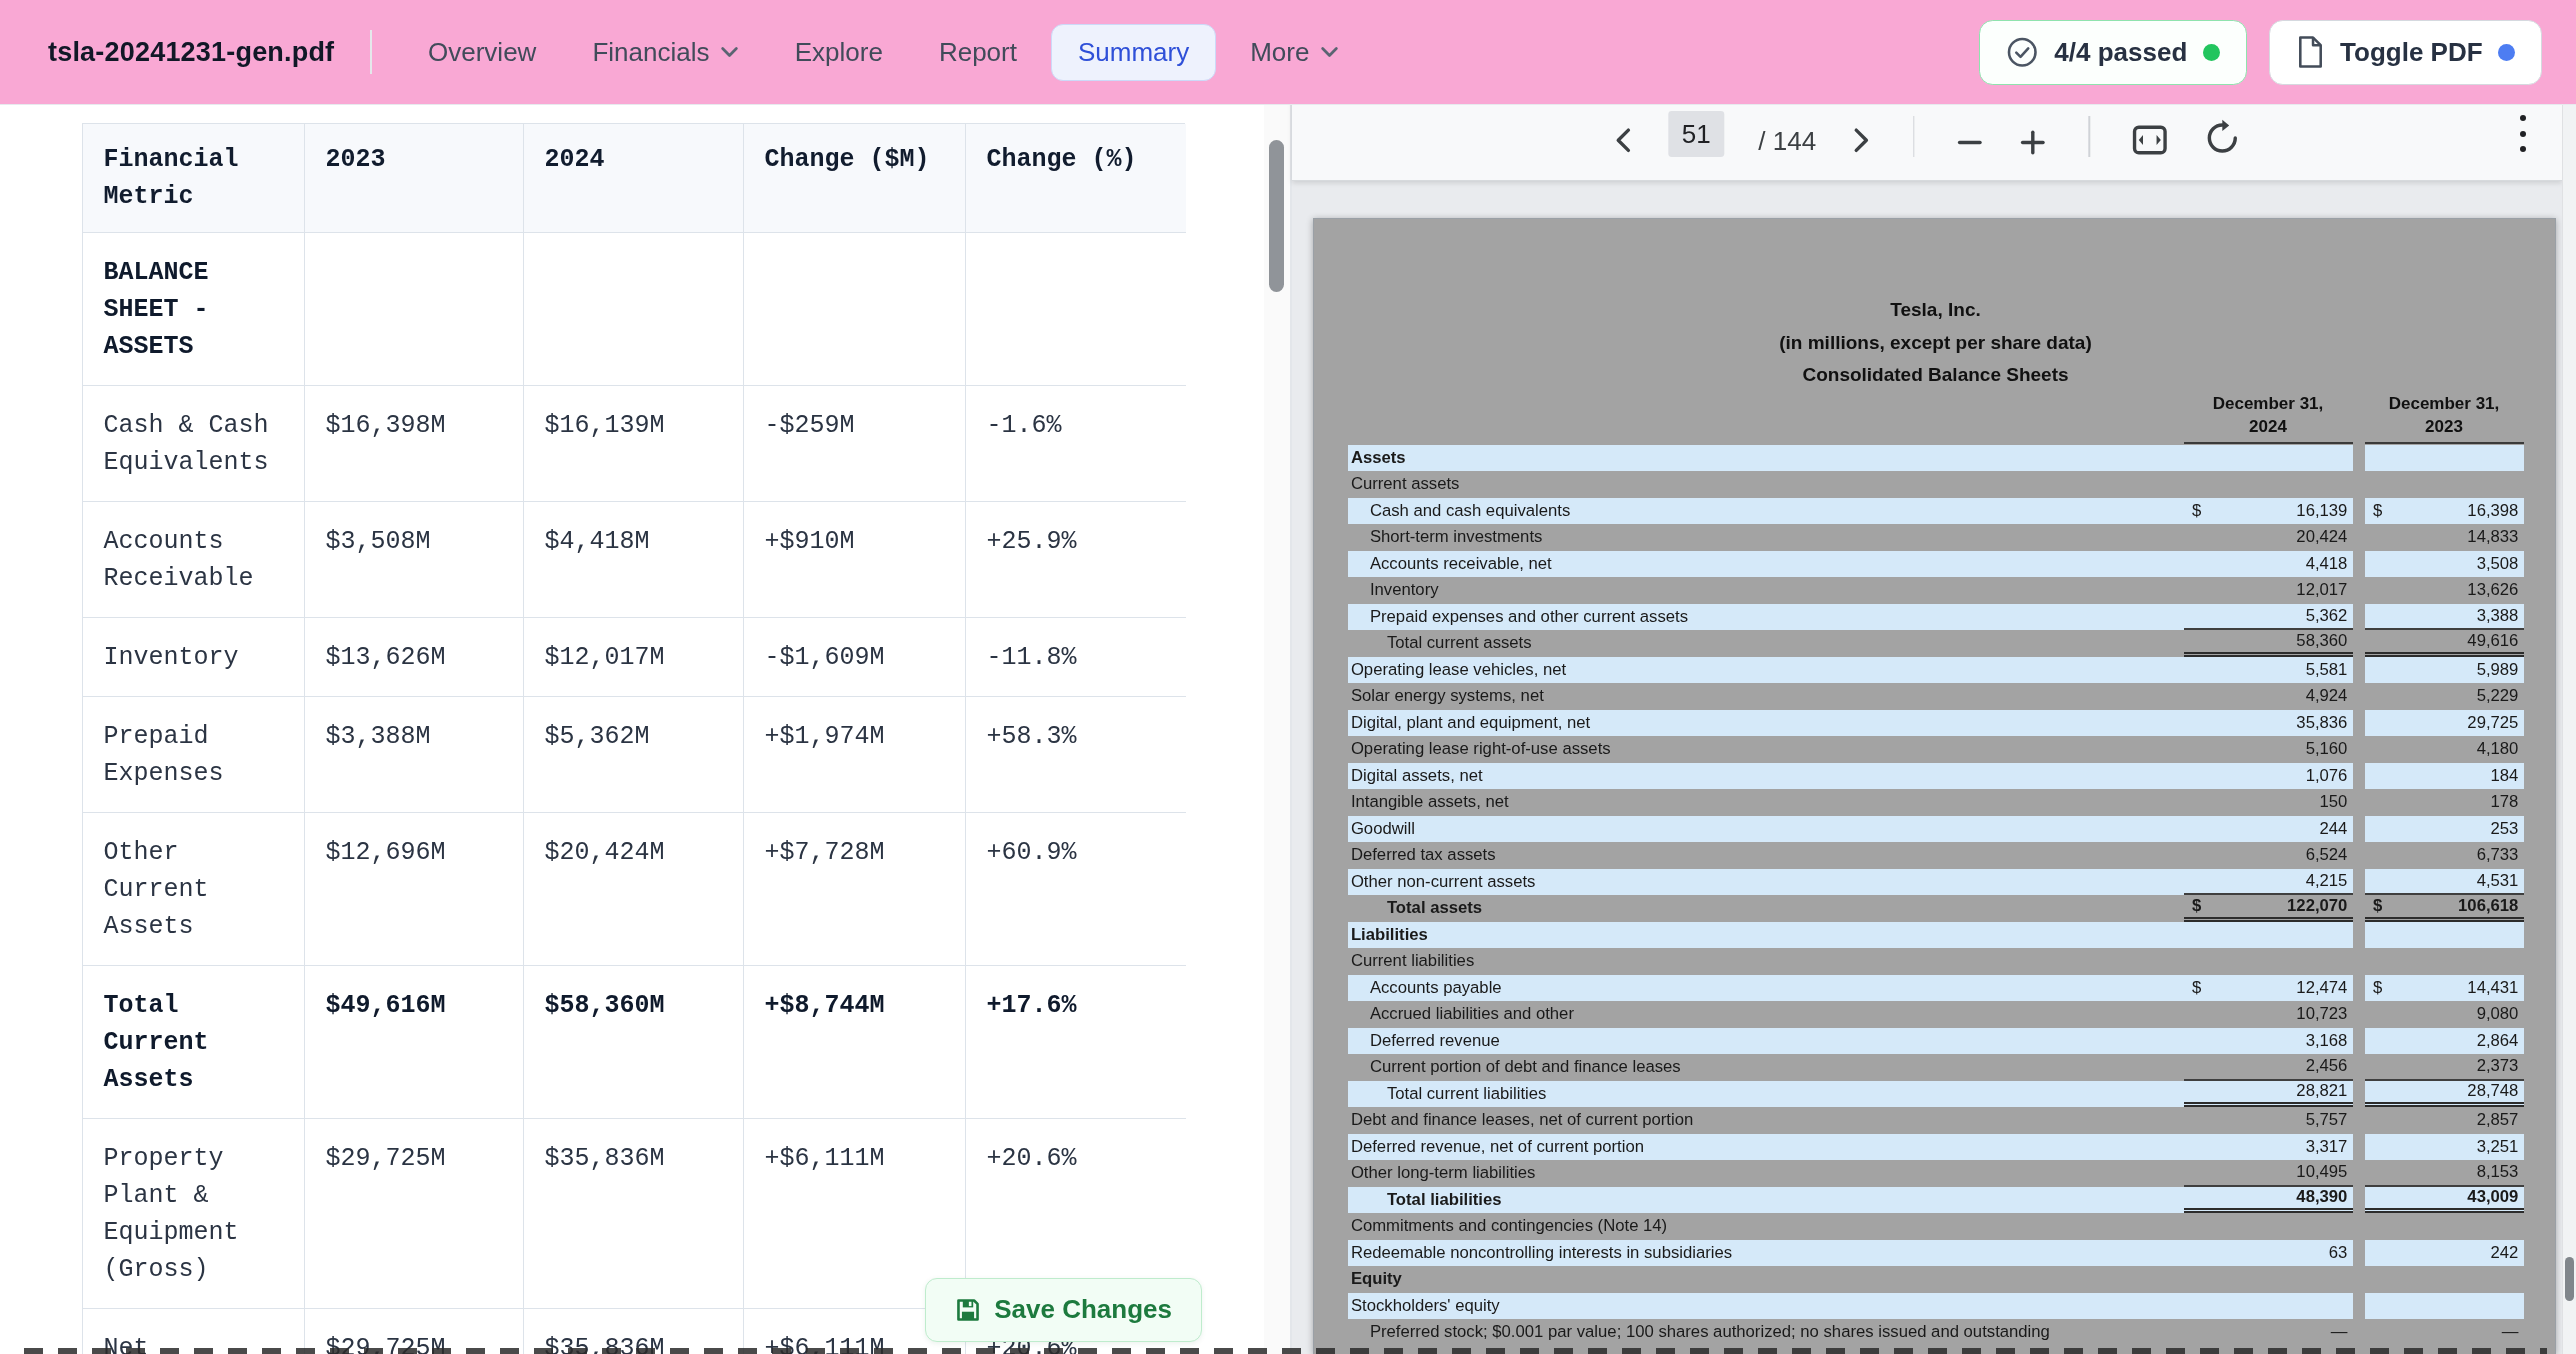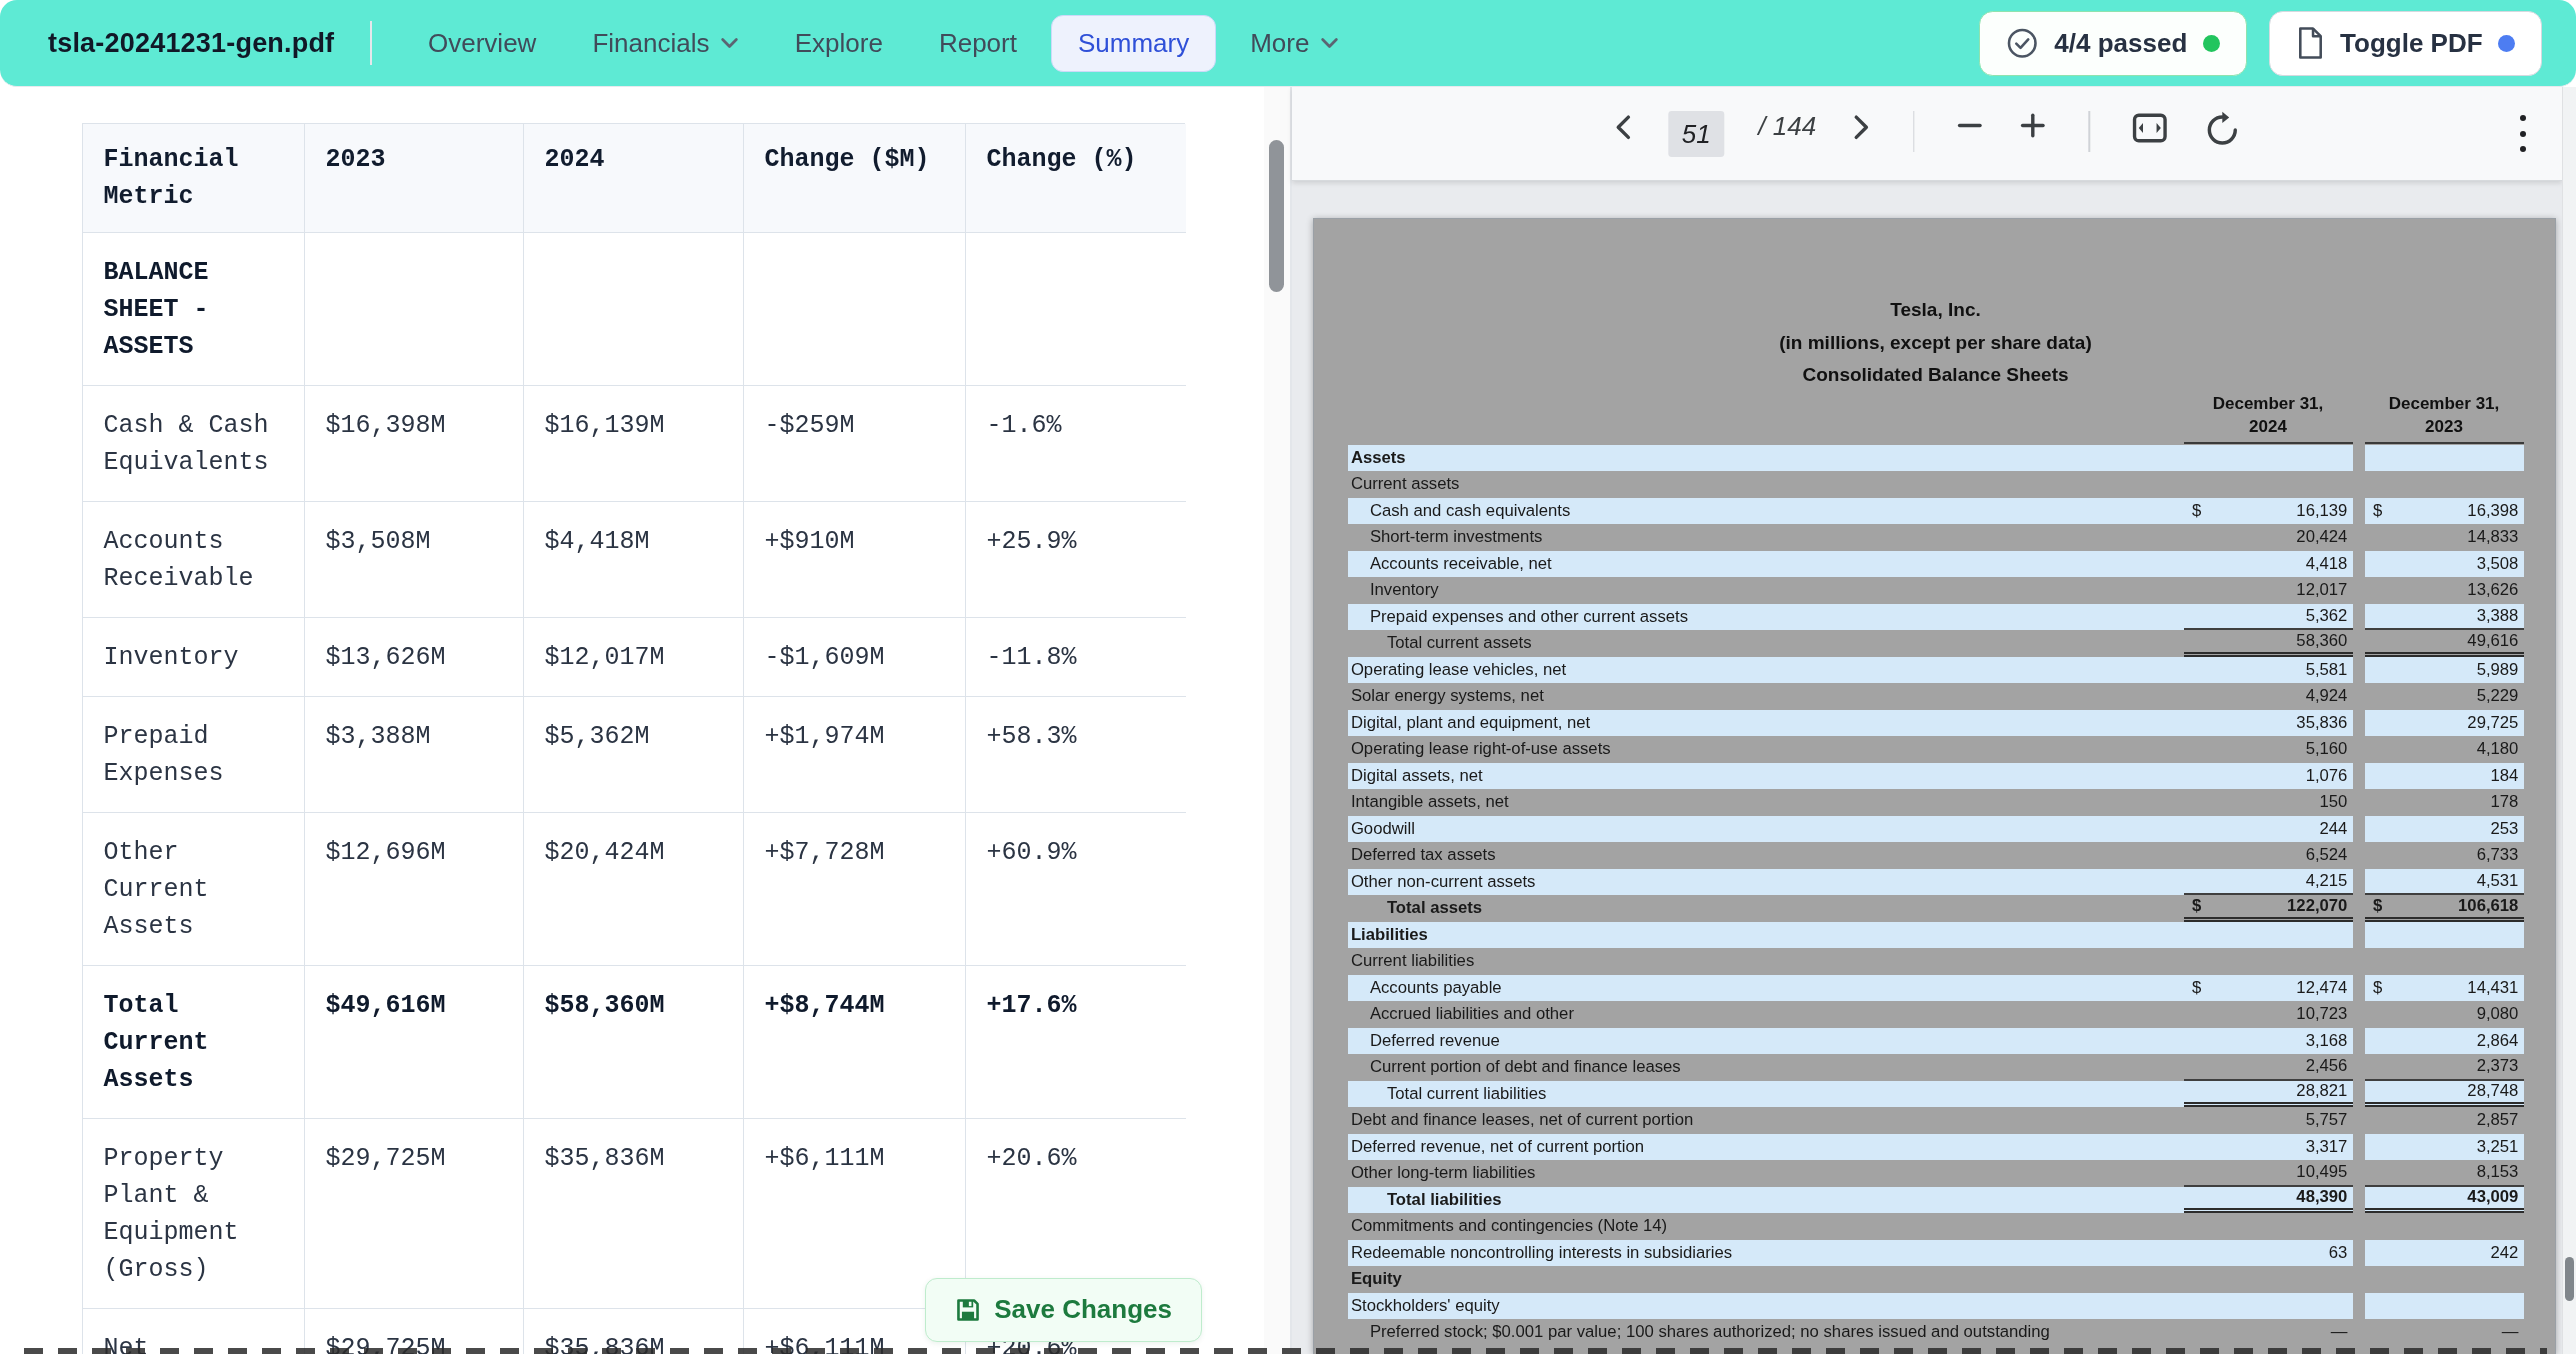--- a/index.html
+++ b/index.html
@@ -1,21 +1,21 @@
 <!DOCTYPE html>
 <html style="font-size:13.7px"><head>
 <meta charset="utf-8">
 <style>
   * { margin:0; padding:0; box-sizing:border-box; }
   html,body { width:2576px; height:1355px; overflow:hidden; background:#fff;
               font-family:"Liberation Sans", sans-serif; color:#1f2937; }
 
   
-  .topbar { position:absolute; left:0; top:0; width:2576px; height:87px; background:#5eead4;
-            border-bottom:1.7px solid #e7eaee; display:flex; align-items:center; z-index:10;border-radius:17px; }
+  .topbar { position:absolute; left:0; top:0; width:2576px; height:105px; background:#f9a8d4;
+            border-bottom:1.7px solid #e7eaee; display:flex; align-items:center; z-index:10; }
   .file-name { font-size:27px; font-weight:700; color:#111827; margin-left:48px; letter-spacing:0.2px; }
   .title-divider { width:1.7px; height:44px; background:#e5e7eb; margin:0 34px 0 36px; }
   .tabs { display:flex; align-items:center; gap:12px; }
   .tab { font-size:26px; color:#414b5a; padding:13.7px 22px; border-radius:12px; display:flex;
          align-items:center; gap:10.3px; cursor:pointer; white-space:nowrap; }
   .tab.active { color:#2f50d8; background:#eef2fd; border:1.7px solid #ccd9f8; padding:12px 26px; }
   .chev-down { width:19px; height:12px; }
   .chev-down polyline { fill:none; stroke:#5b6472; stroke-width:3.2; stroke-linecap:round; stroke-linejoin:round; }
   .topbar-right { margin-left:auto; margin-right:34px; display:flex; align-items:center; gap:22px; }
   .pill-btn { display:flex; align-items:center; gap:15.4px; height:65px; padding:0 26px;
@@ -47,21 +47,21 @@
   .pane-divider { position:absolute; left:1290px; top:87px; width:2.6px; height:1267px; background:#e3e6ea; }
 
   
   .pdf-pane { position:absolute; left:1292px; top:87px; width:1270px; height:1267px; background:#e9ebee; }
   .pdf-toolbar { position:absolute; left:0; top:0; width:1270px; height:94px; background:#f8f9fa;
                  border-bottom:0.9px solid #d7dadd; box-shadow:0 1.7px 5.1px rgba(0,0,0,.12);
                  display:flex; align-items:center; }
   .tb-btn { display:flex; align-items:center; justify-content:center; cursor:pointer; color:#3c4043; }
   .hamburger { width:39px; height:29px; margin-left:44px; display:flex; flex-direction:column; justify-content:space-between; }
   .hamburger span { display:block; height:5.1px; background:#202124; border-radius:0.9px; }
-  .tb-center { position:absolute; left:50%; transform:translateX(-50%); display:flex; align-items:flex-start; gap:34px;font-style:italic; }
+  .tb-center { position:absolute; left:50%; transform:translateX(-50%); display:flex; align-items:flex-end; gap:34px; }
   .tb-sep { width:1.7px; height:41px; background:#d0d3d7; margin:0 6.8px; }
   .page-box { width:56px; height:46px; background:#dfe1e5; border-radius:3.4px; text-align:center;
               line-height:46px; font-size:26px; color:#202124; cursor:text; }
   .page-count { font-size:26px; color:#3c4043; }
   .tb-glyph { stroke:#3c4043; stroke-width:4; fill:none; stroke-linecap:round; stroke-linejoin:round; }
   .kebab { position:absolute; right:36px; display:flex; flex-direction:column; gap:9.4px; cursor:pointer; }
   .kebab i { width:6px; height:6px; border-radius:50%; background:#202124; }
 
   
   .pdf-page { position:absolute; left:20.5px; top:131px; width:1243px; height:1137px; background:#a3a3a3;

